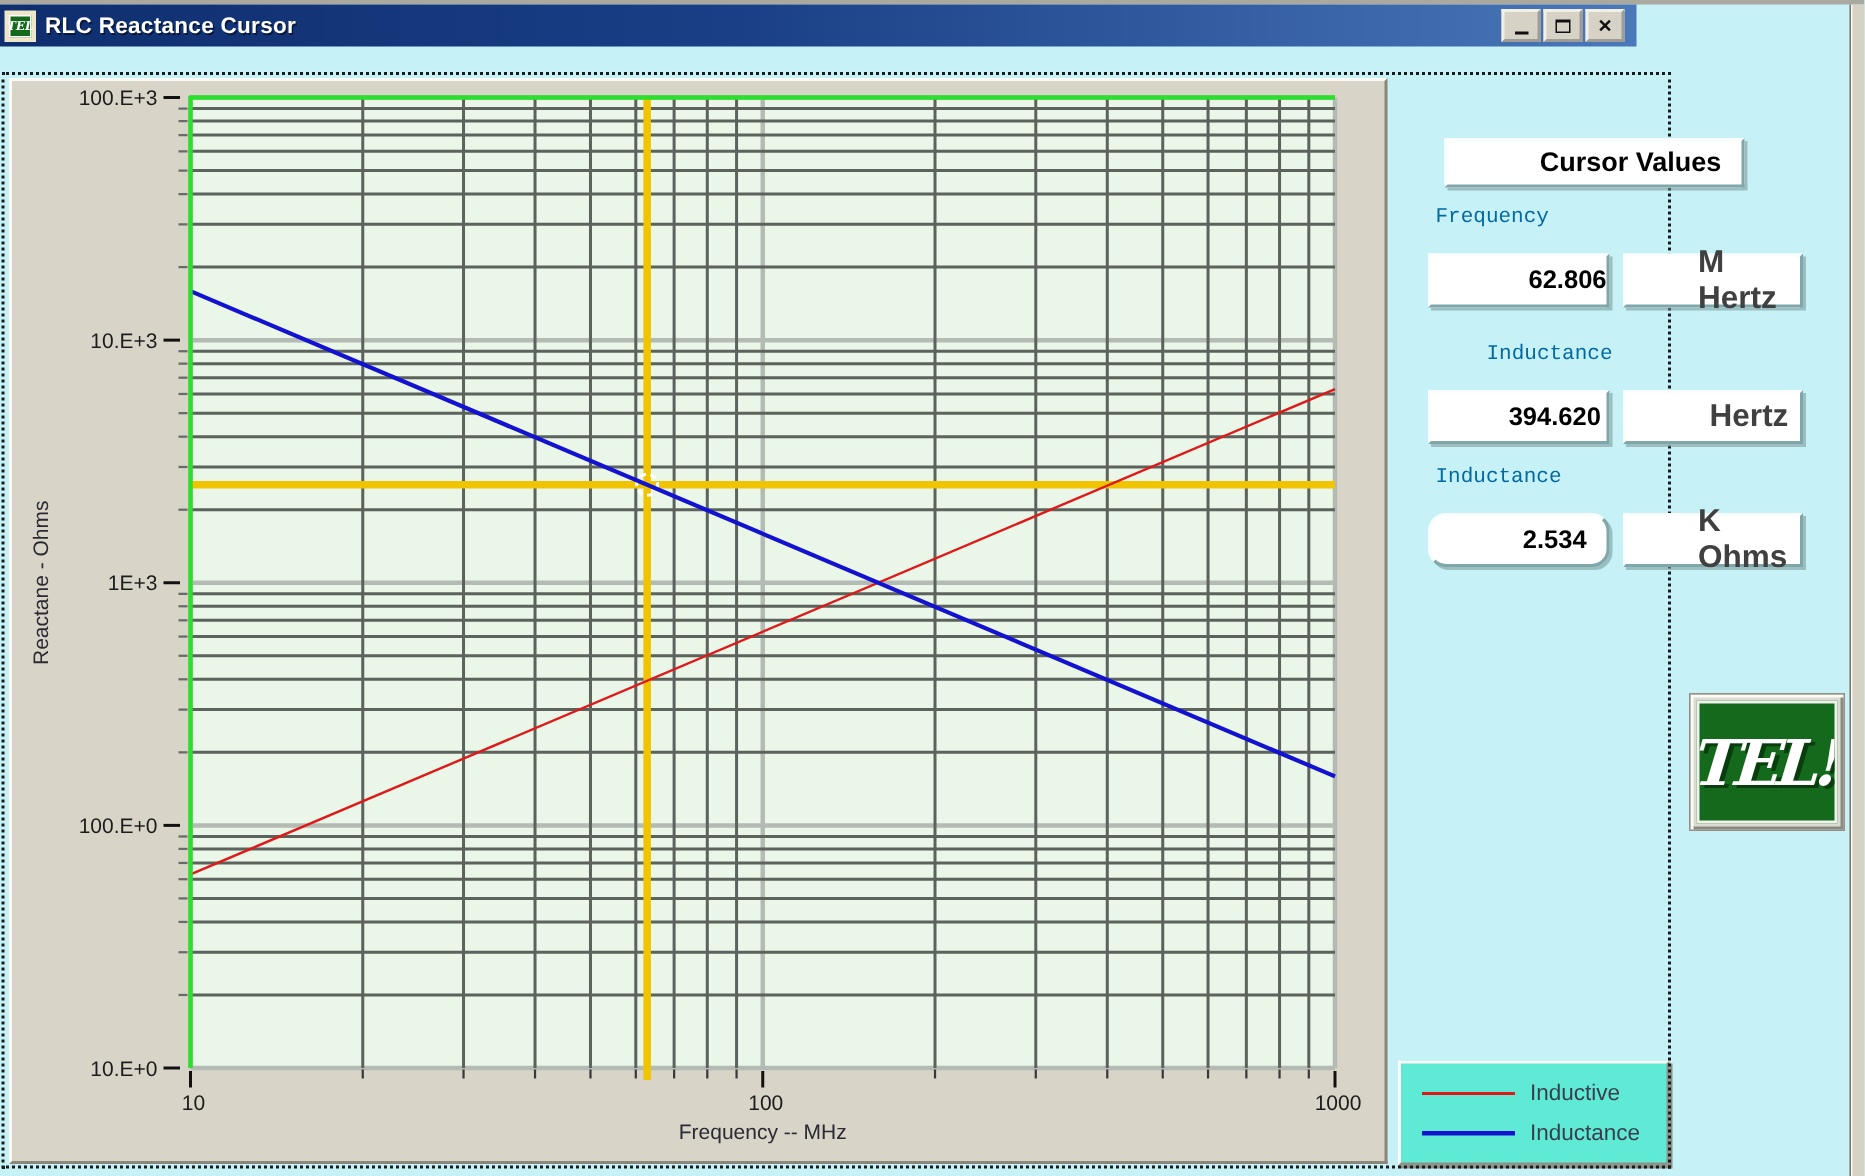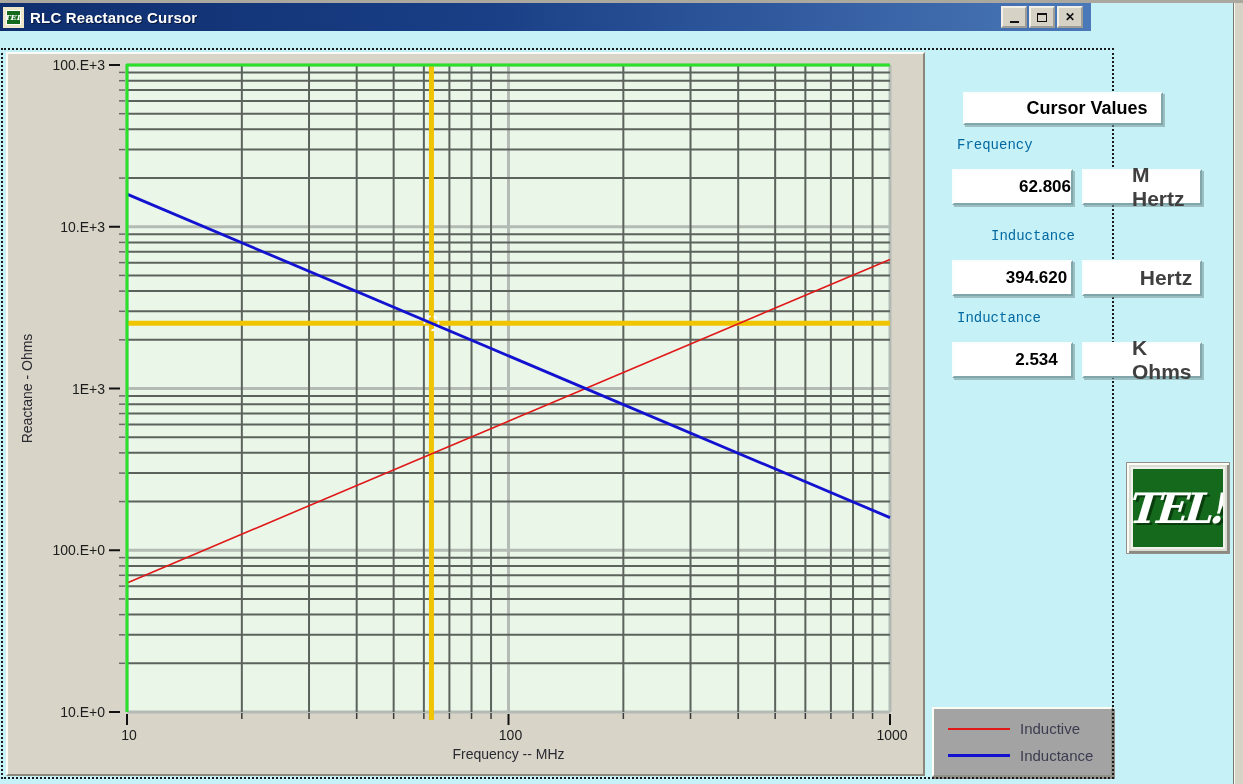--- a/index.html
+++ b/index.html
@@ -59,40 +59,40 @@
     display:flex;align-items:center;justify-content:center;padding-left:48px;
   }
   .cv-title{left:963px;top:92px;width:200px;height:33px;font-weight:bold;font-size:18px;color:#000;}
   .field-label{position:absolute;font-size:14px;color:#0369a1;z-index:6;font-family:Liberation Mono, monospace;}
   .val{font-weight:bold;font-size:17px;color:#000;}
   .unit{font-weight:bold;font-size:21px;color:#404040;}
   .freq-value{left:952px;top:169px;width:121px;height:36px;justify-content:flex-end;}
   .freq-unit{left:1082px;top:169px;width:120px;height:36px;}
   .ind-value{left:952px;top:260px;width:121px;height:36px;}
   .ind-unit{left:1082px;top:260px;width:120px;height:36px;}
-  .cap-value{left:952px;top:342px;width:121px;height:36px;}
+  .cap-value{left:952px;top:342px;width:121px;height:36px;border-radius:12px;}
   .cap-unit{left:1082px;top:342px;width:120px;height:36px;justify-content:center;}
   
   .tel-logo{
     position:absolute;left:1126px;top:462px;width:104px;height:92px;box-sizing:border-box;
     background:#dcdcd4;padding:4px;z-index:6;
     border:1px solid #94908a;box-shadow:inset 2px 2px 0 #fcfcf6,inset -2px -2px 0 #8a8a80;
   }
   .tel-inner{
     width:100%;height:100%;box-sizing:border-box;background:#15691c;
     border:2px solid #eef2ea;display:flex;align-items:center;justify-content:center;overflow:hidden;
   }
   .tel-text{
     font:italic bold 42px "DejaVu Serif",serif;color:#fff;letter-spacing:-4px;
     transform:skewX(-6deg);text-shadow:3px 2px 0 #0a3d0e;
   }
   
   .legend{
     position:absolute;left:932px;top:707px;width:181px;height:70px;box-sizing:border-box;
-    background:#a3a3a3;z-index:4;
+    background:#5eead4;z-index:4;
     border:2px solid;border-color:#fcfcf4 #91918a #91918a #fcfcf4;
     box-shadow:2px 2px 0 #8e8e86;
     display:flex;flex-direction:column;justify-content:center;gap:10px;padding:4px 0;
   }
   .legend-row{display:flex;align-items:center;}
   .legend-swatch{width:62px;height:2px;margin-left:14px;background:#888;flex:0 0 auto;}
   .legend-label{margin-left:10px;font-size:15px;color:#3c3c50;}
 </style>
 </head>
 <body>

